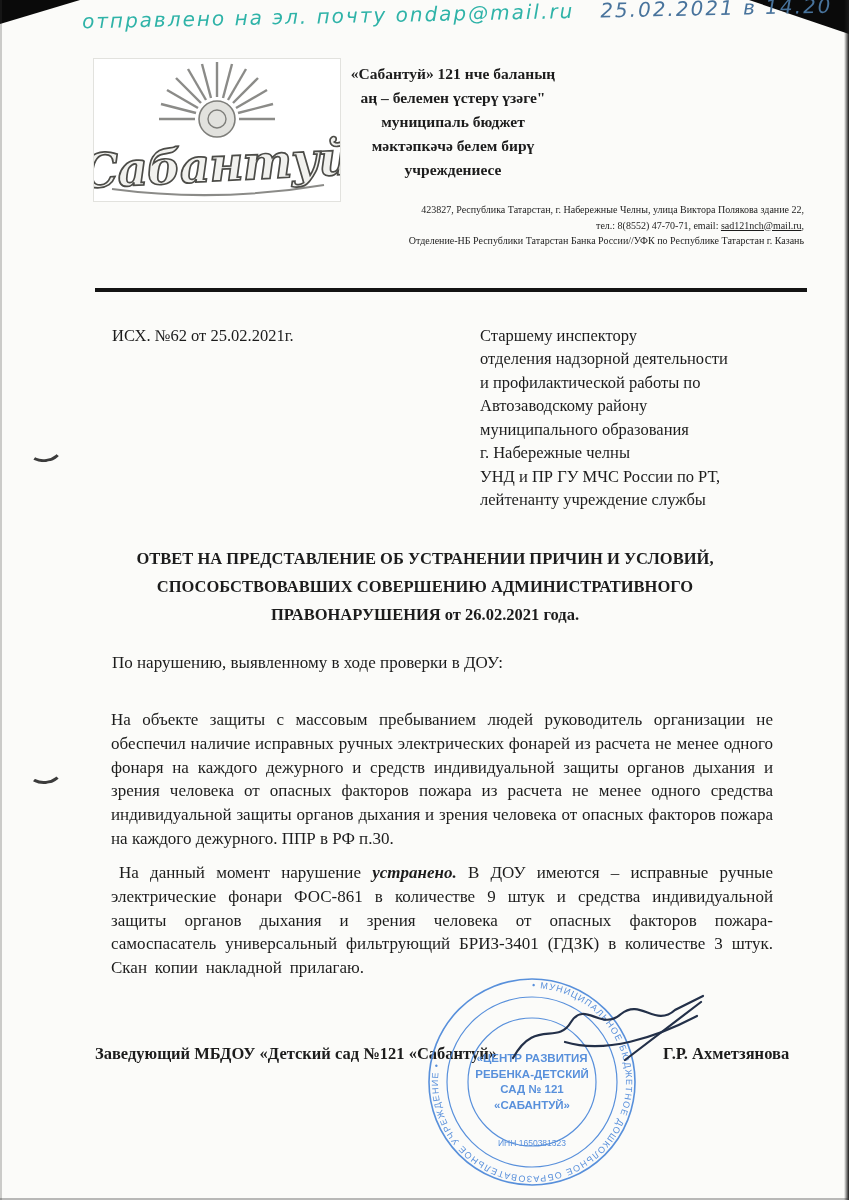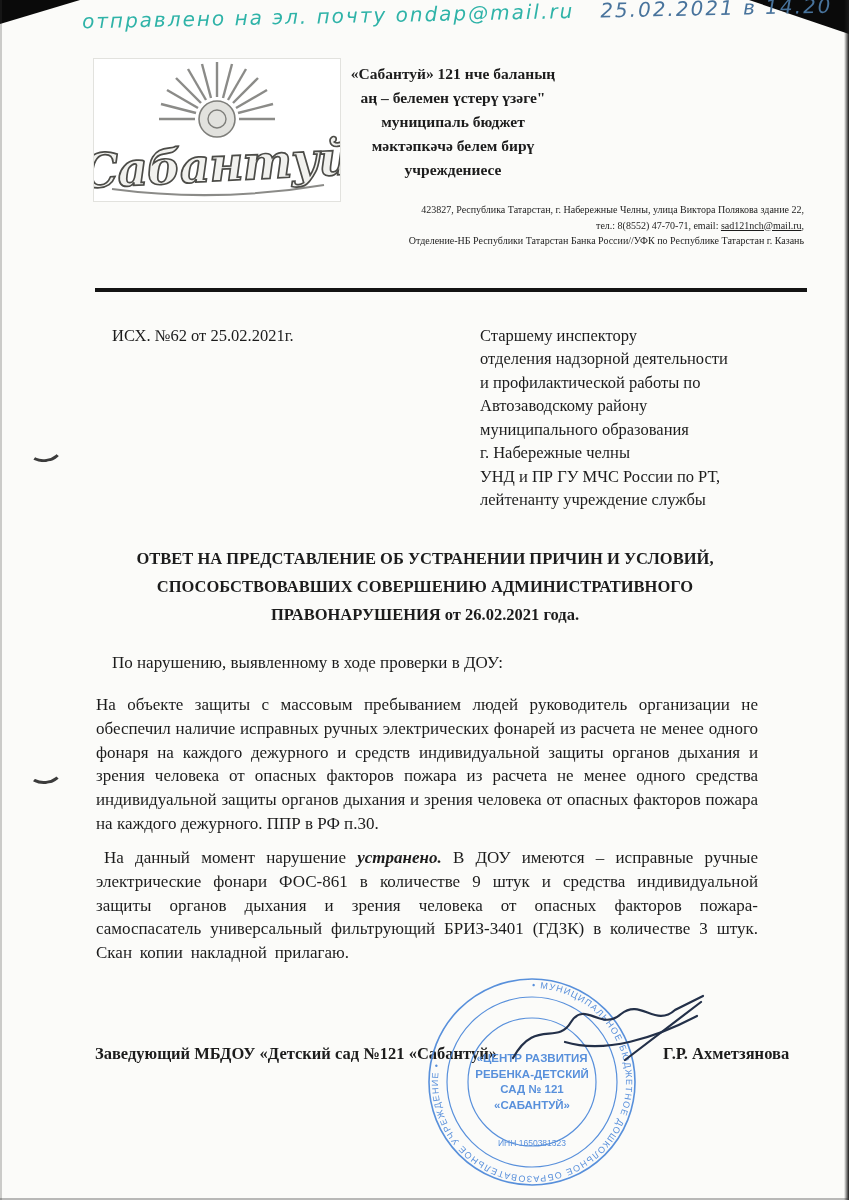--- a/index.html
+++ b/index.html
@@ -41,21 +41,21 @@
            font-size:10px;line-height:1.55;}
   .address .email{text-decoration:underline;}
   .rule{position:absolute;top:288px;left:95px;width:712px;height:4px;background:#141414;}
 
   
   .ref{position:absolute;top:326px;left:96px;font-size:16.5px;margin-left:16px;}
   .recipient{position:absolute;top:324px;left:480px;width:300px;font-size:16.5px;line-height:1.42;}
   .title{position:absolute;top:537px;left:110px;width:630px;text-align:center;
          font-weight:bold;font-size:16.5px;line-height:1.7;margin-top:8px;}
   .intro{position:absolute;top:653px;left:112px;font-size:17px;}
-  .para{position:absolute;left:95px;width:662px;margin:1px;font-size:17px;line-height:1.4;
+  .para{position:absolute;left:95px;width:662px;margin:16px;font-size:17px;line-height:1.4;
         text-align:justify;}
   .para.p1{top:692px;}
   .para.p2{top:845px;word-spacing:3.5px;text-indent:8px;}
   .emph{font-weight:bold;font-style:italic;}
 
   
   .sig-position{position:absolute;top:1044px;left:95px;font-weight:bold;font-size:16.5px;}
   .sig-name{position:absolute;top:1044px;left:663px;font-weight:bold;font-size:16.5px;}
   .stamp{position:absolute;left:424px;top:974px;opacity:.92;}
   .stamp circle{fill:none;stroke:#4b87d9;}

